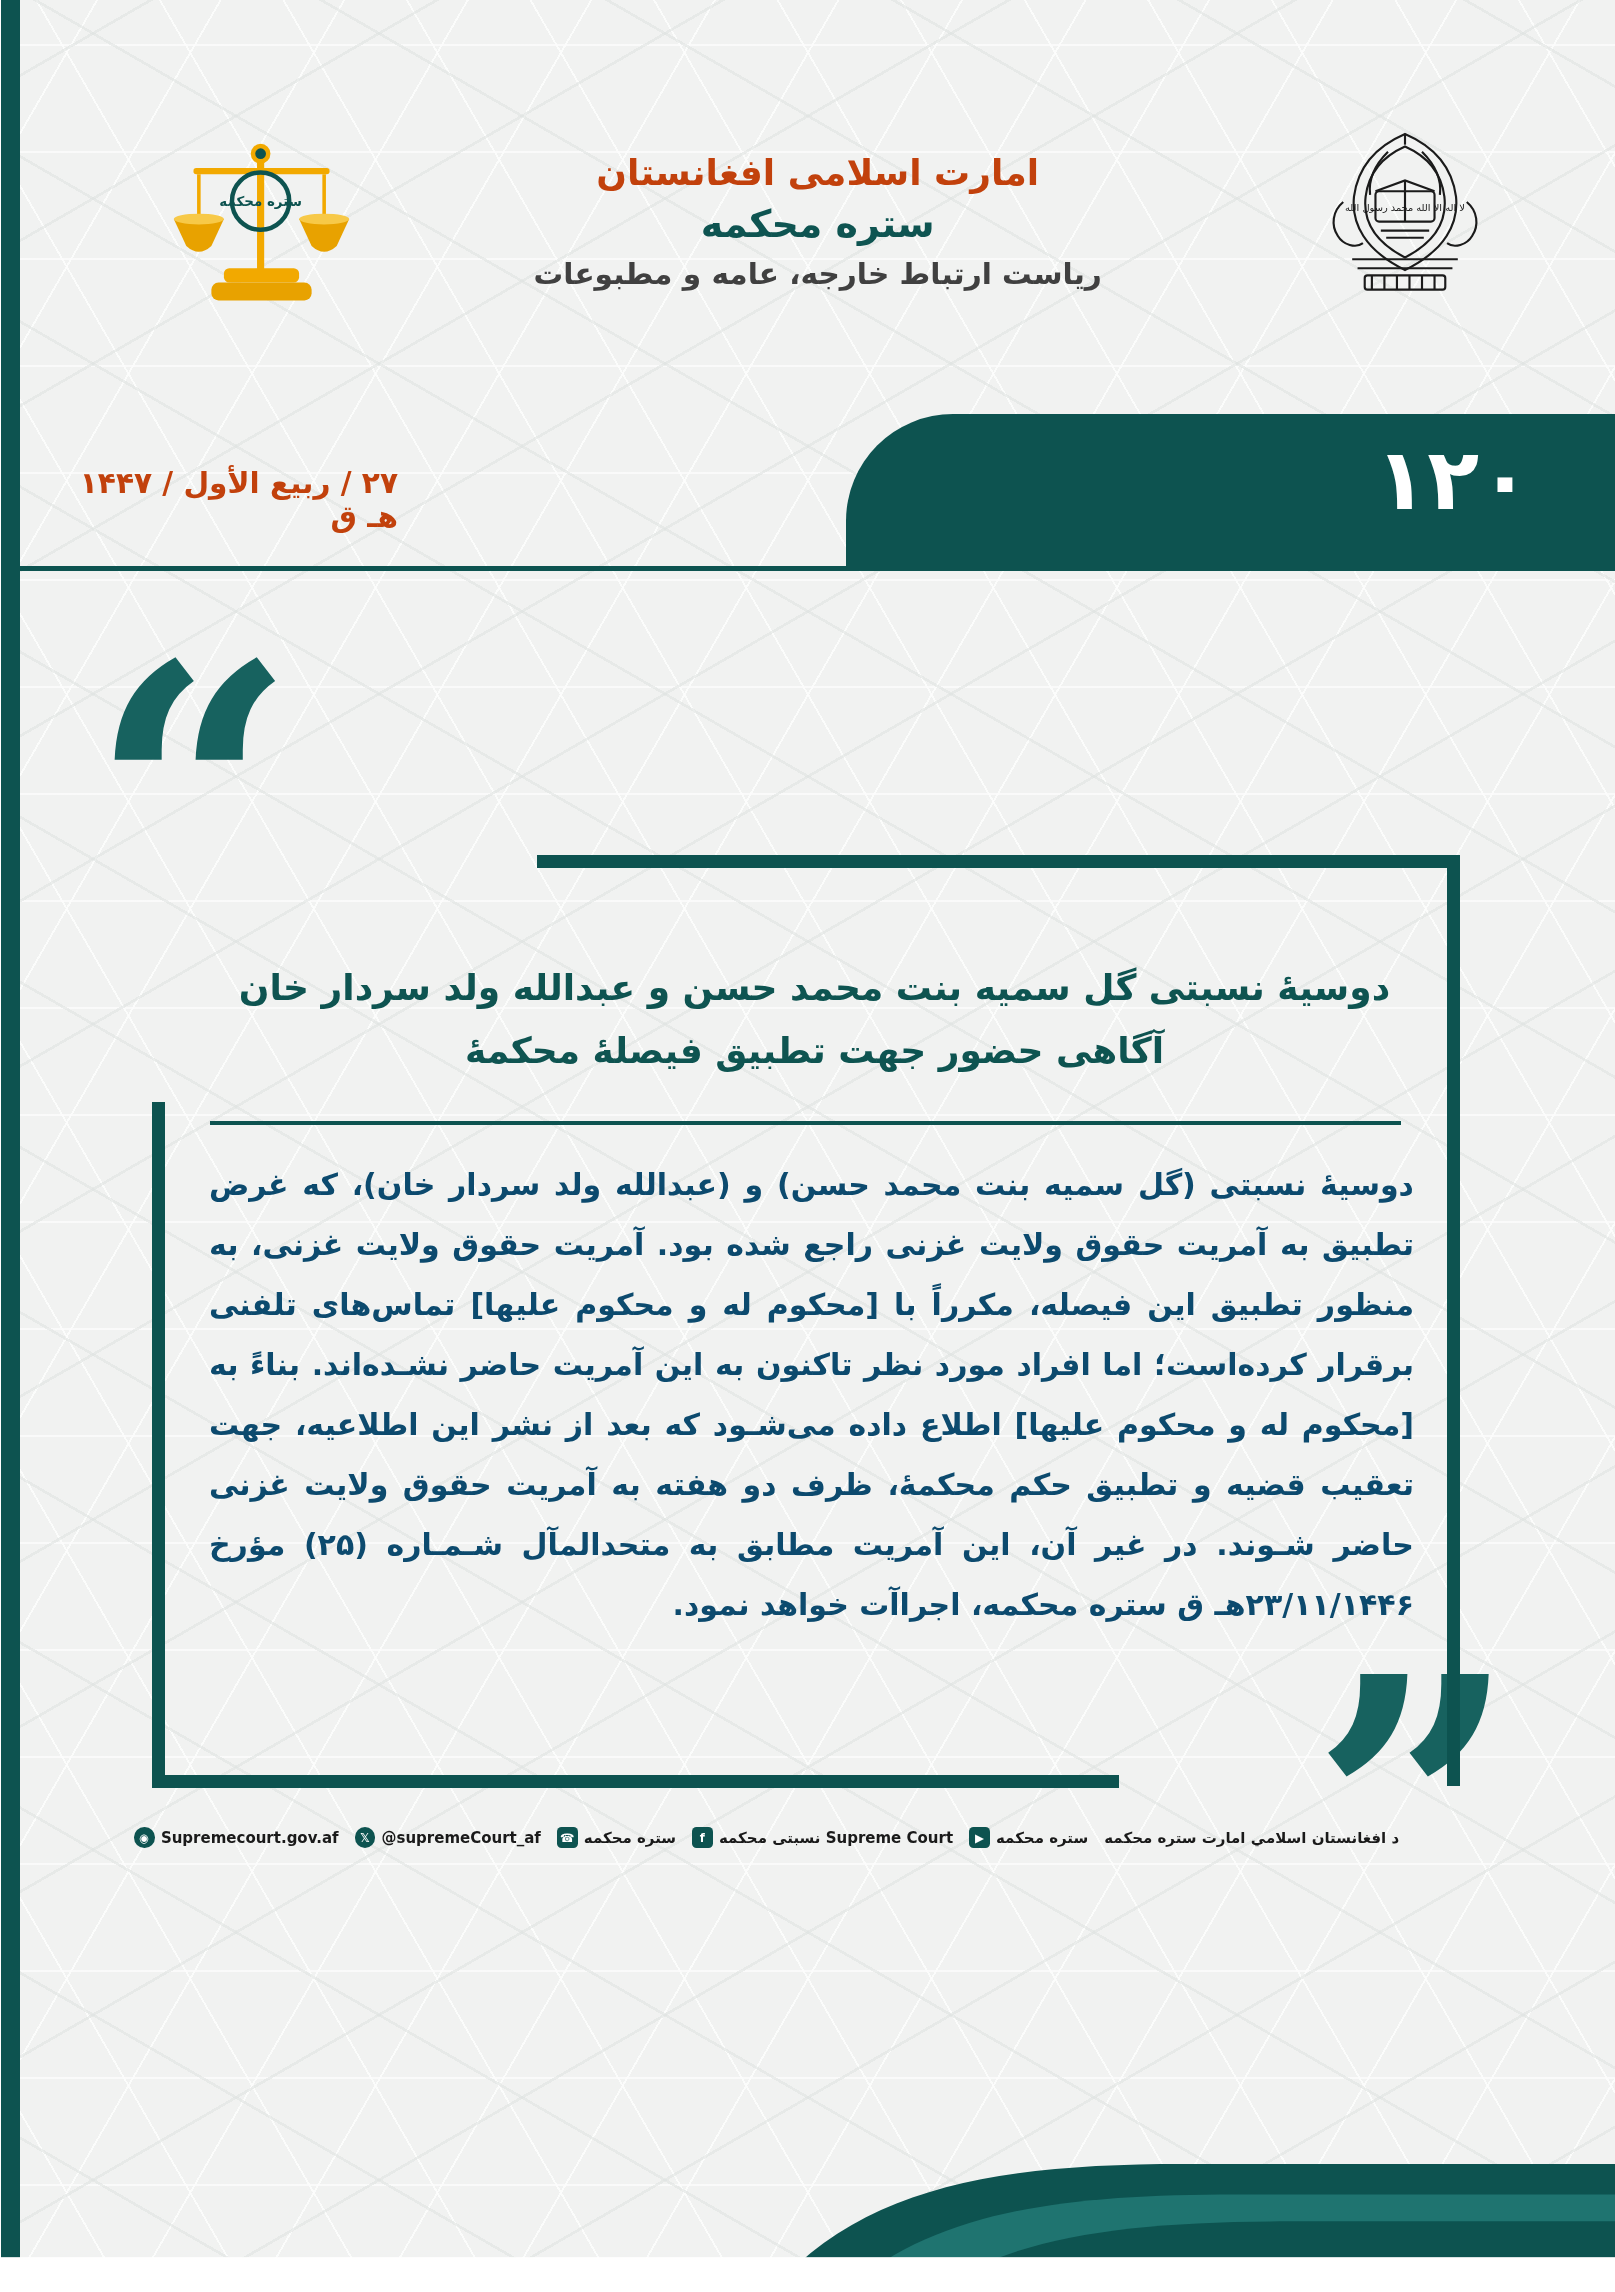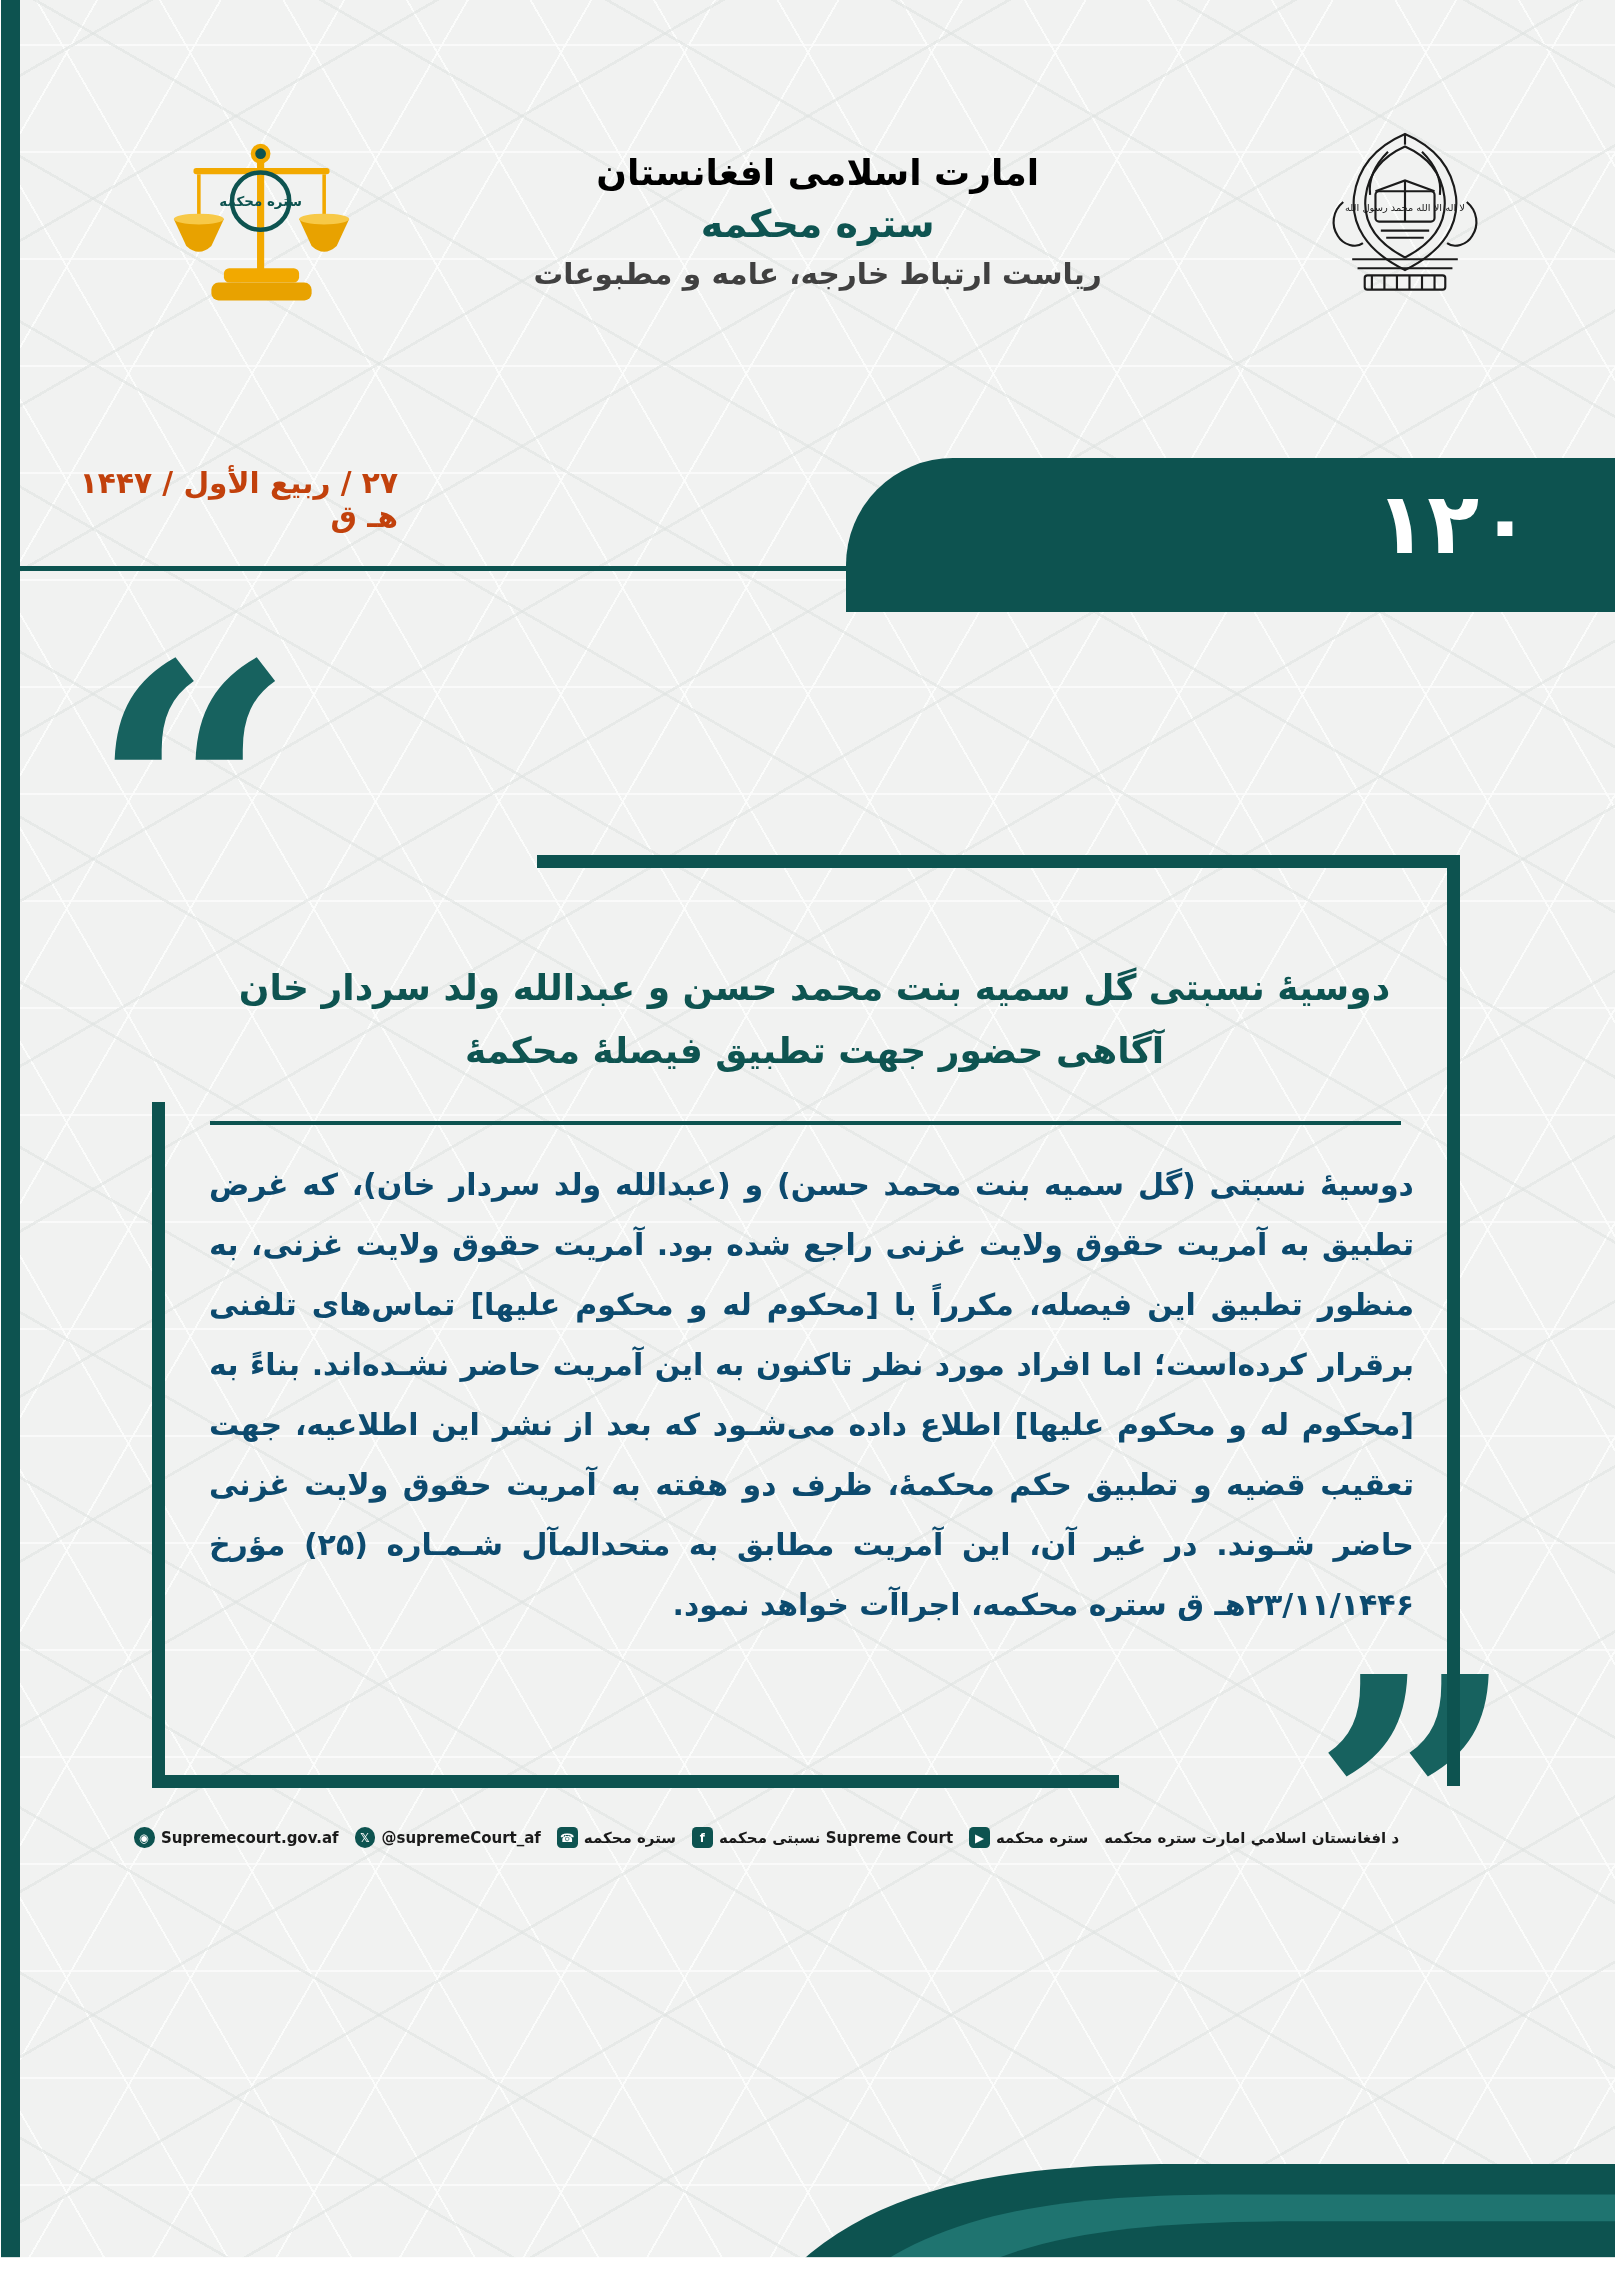--- a/index.html
+++ b/index.html
@@ -69,21 +69,21 @@
     position: absolute;
     top: 152px;
     left: 0; right: 0;
     text-align: center;
     color: #0d5350;
   }
   .ht-arabic {
     font-size: 36px;
     font-weight: bold;
     letter-spacing: 0.9px;
-    color: #000000;
+    color: #c2410c;
     margin-bottom: 9px;
     font-family: "DejaVu Sans", "Liberation Sans", sans-serif;
   }
   .ht-main {
     font-size: 38px;
     font-weight: bold;
     color: #0e5451;
     margin-bottom: 10.7px;
   }
   .ht-sub {
@@ -102,21 +102,20 @@
     background: #0d5350;
   }
   .number-banner {
     position: absolute;
     top: 414px;
     left: 846px;
     width: 770px;
     height: 154px;
     background: #0d5350;
     border-top-left-radius: 107px;
-    margin-top: 44px;
   }
   .number-banner .num {
     position: absolute;
     right: 85px;
     top: 16px;
     color: #ffffff;
     font-size: 85px;
     font-weight: bold;
     letter-spacing: 2.7px;
   }

